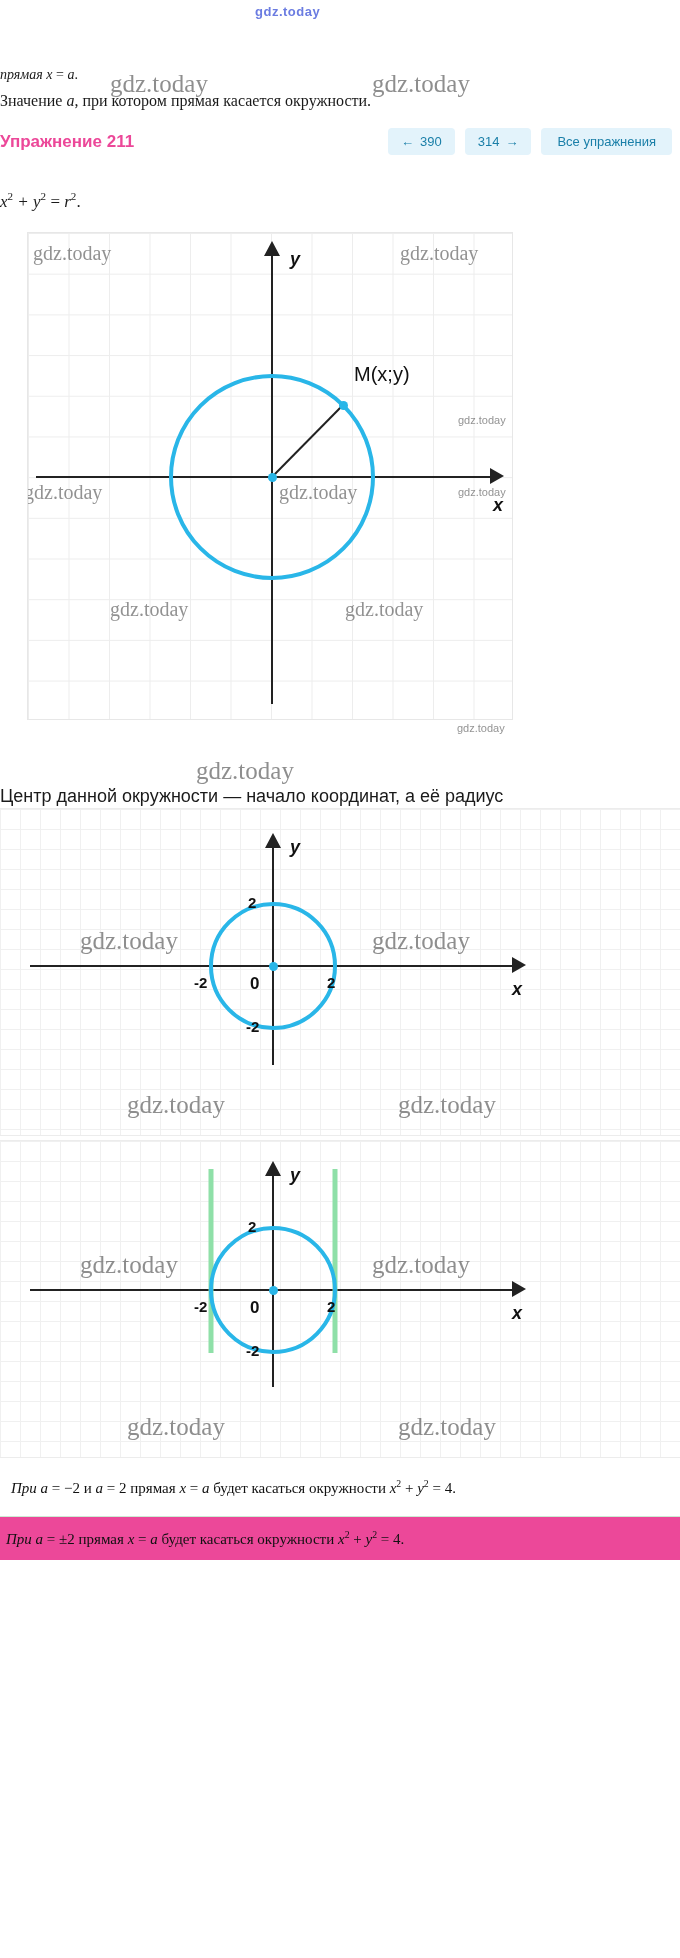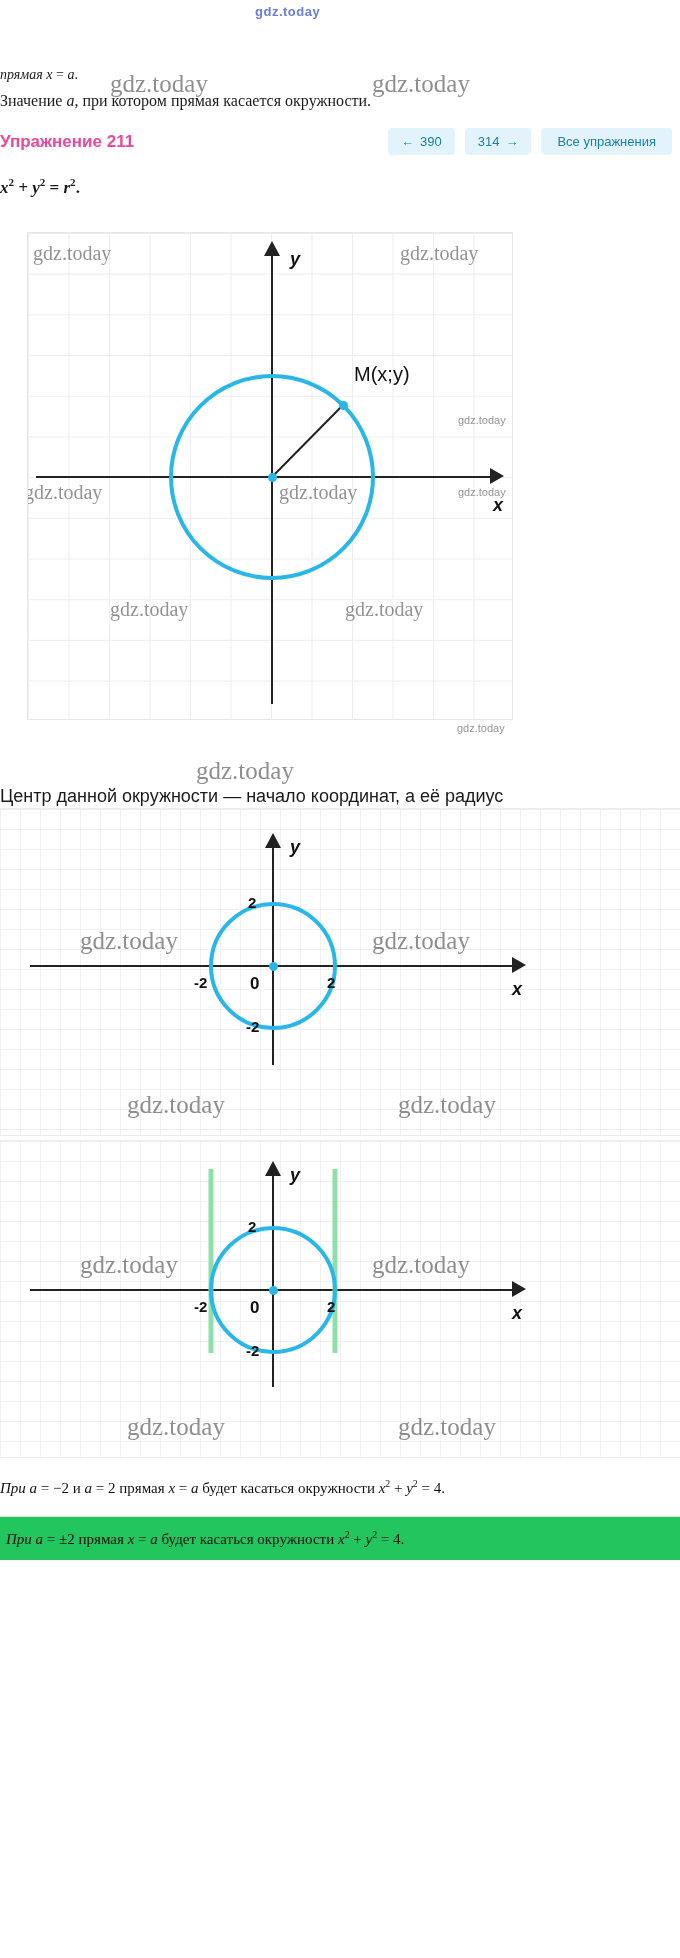--- a/index.html
+++ b/index.html
@@ -150,21 +150,21 @@
     position: absolute;
     font-family: "Liberation Sans", sans-serif;
     font-size: 20px;
     color: #111;
   }
 
   
   .concl {
     position: absolute;
     left: 0; right: 0;
-    background: #22c55e;
+    background: #ec4899;
     border-top: 1px solid #cdebd2;
     padding: 12px 6px 12px 6px;
     font-family: "Liberation Serif", serif;
     font-size: 15px;
     color: #111;
   }
   .plain-line {
     position: absolute;
     font-family: "Liberation Serif", serif;
     font-size: 15px;
@@ -198,21 +198,21 @@
       <button class="navbtn">
         <span>314</span>
         <span class="arrow">→</span>
       </button>
       <button class="navbtn wide">
         <span>Все упражнения</span>
       </button>
     </div>
   </div>
 
-  <div class="txt" style="left:0px; top:174px;font-weight:bold;">
+  <div class="txt" style="left:0px; top:188px;">
     <span class="math" style="font-size:17px;">x<sup>2</sup> + y<sup>2</sup> <span class="n">=</span> r<sup>2</sup><span class="n">.</span></span>
   </div>
 
   <div class="fig" style="left:27px; top:232px; width:486px; height:488px;">
     <div class="grid-bg" style="background-size:40.5px 40.7px;"></div>
 
     <div class="axis axis-h" style="left:8px; top:243px; width:460px;"></div>
     <div class="axis axis-v" style="left:243px; top:16px; height:455px;"></div>
 
     <svg style="position:absolute; left:462px; top:235px;" width="18" height="18">
@@ -306,21 +306,21 @@
     <div class="tick-lbl" style="left:194px; top:157px;">-2</div>
     <div class="tick-lbl" style="left:327px; top:157px;">2</div>
     <div class="tick-lbl" style="left:250px; top:157px; font-size:17px;">0</div>
 
     <div class="wm big" style="left:80px; top:110px;">gdz.today</div>
     <div class="wm big" style="left:372px; top:110px;">gdz.today</div>
     <div class="wm big" style="left:127px; top:272px;">gdz.today</div>
     <div class="wm big" style="left:398px; top:272px;">gdz.today</div>
   </div>
 
-  <div class="plain-line" style="left:0px; top:1478px; width:680px;">
+  <div class="plain-line" style="left:0px; top:1478px; width:680px;padding-left:11px;">
     <span class="math" style="font-size:15px;">При a <span class="n">= −2 и</span> a <span class="n">= 2 прямая</span> x <span class="n">=</span> a <span class="n">будет касаться окружности</span> x<sup>2</sup> <span class="n">+</span> y<sup>2</sup> <span class="n">= 4.</span></span>
   </div>
 
   <div class="concl" style="top:1516px;">
     <span class="math" style="font-size:15px;">При a <span class="n">= ±2 прямая</span> x <span class="n">=</span> a <span class="n">будет касаться окружности</span> x<sup>2</sup> <span class="n">+</span> y<sup>2</sup> <span class="n">= 4.</span></span>
   </div>
 
 </div>
 
 </body></html>

